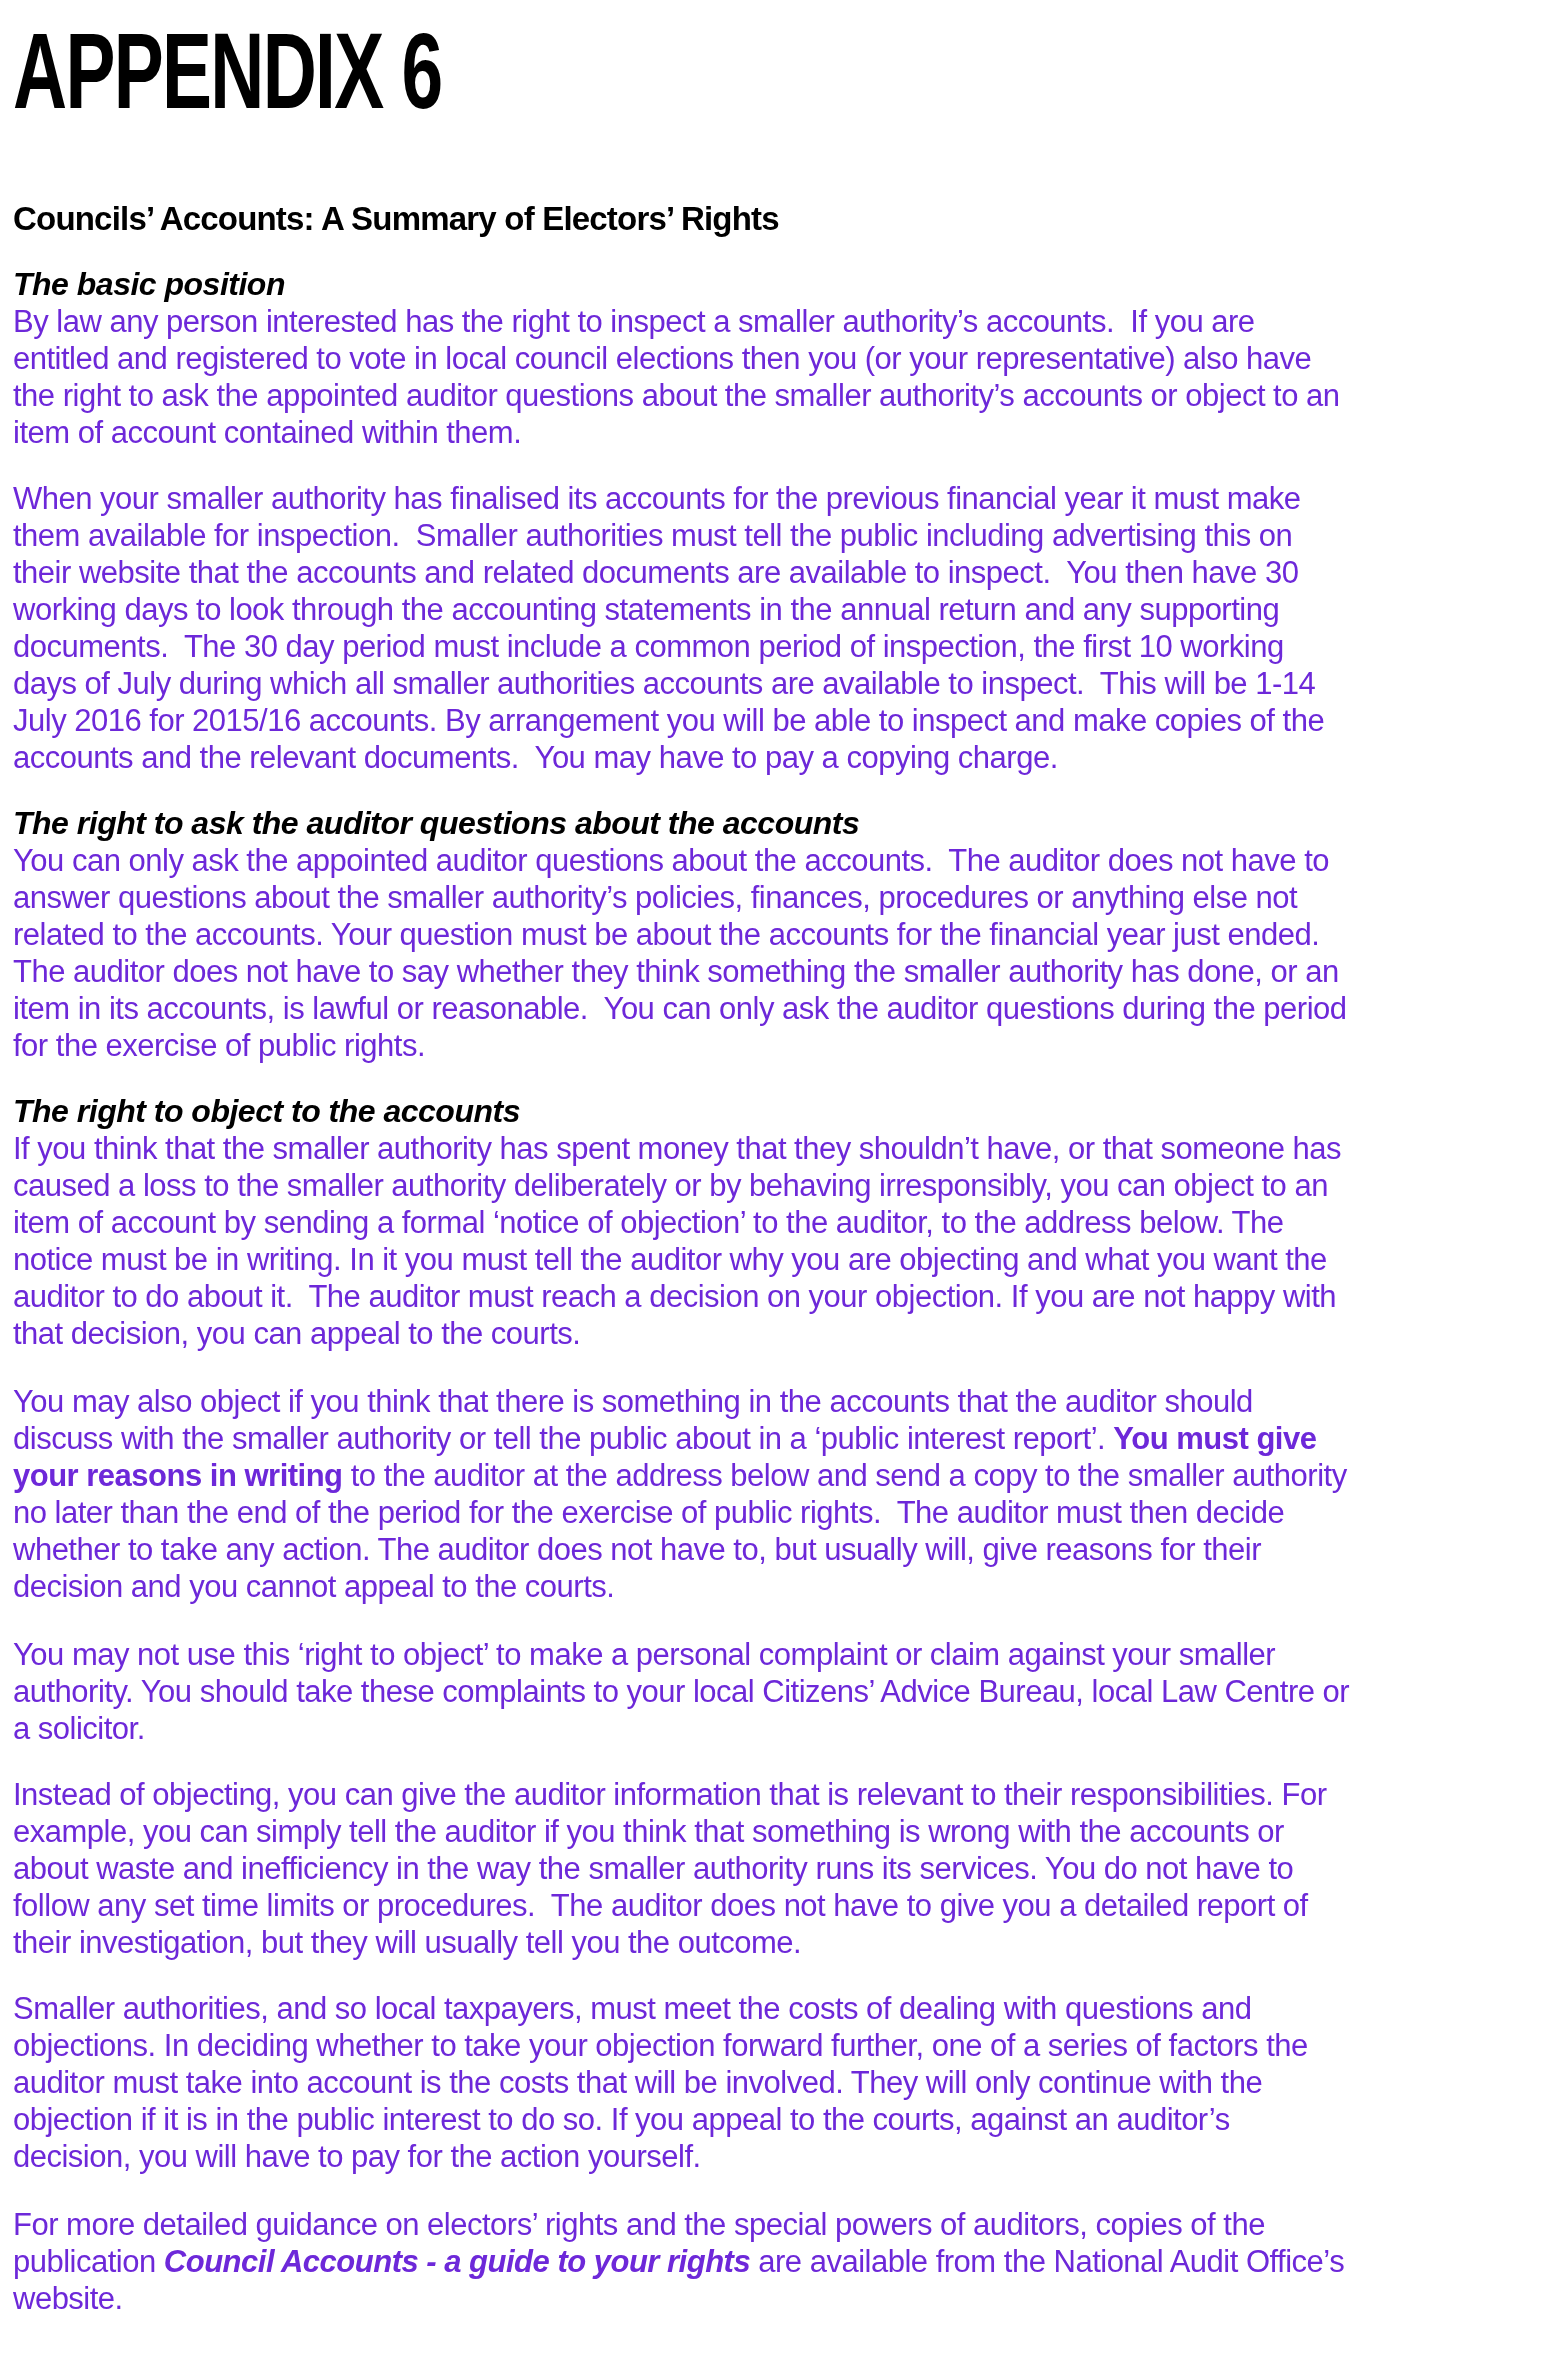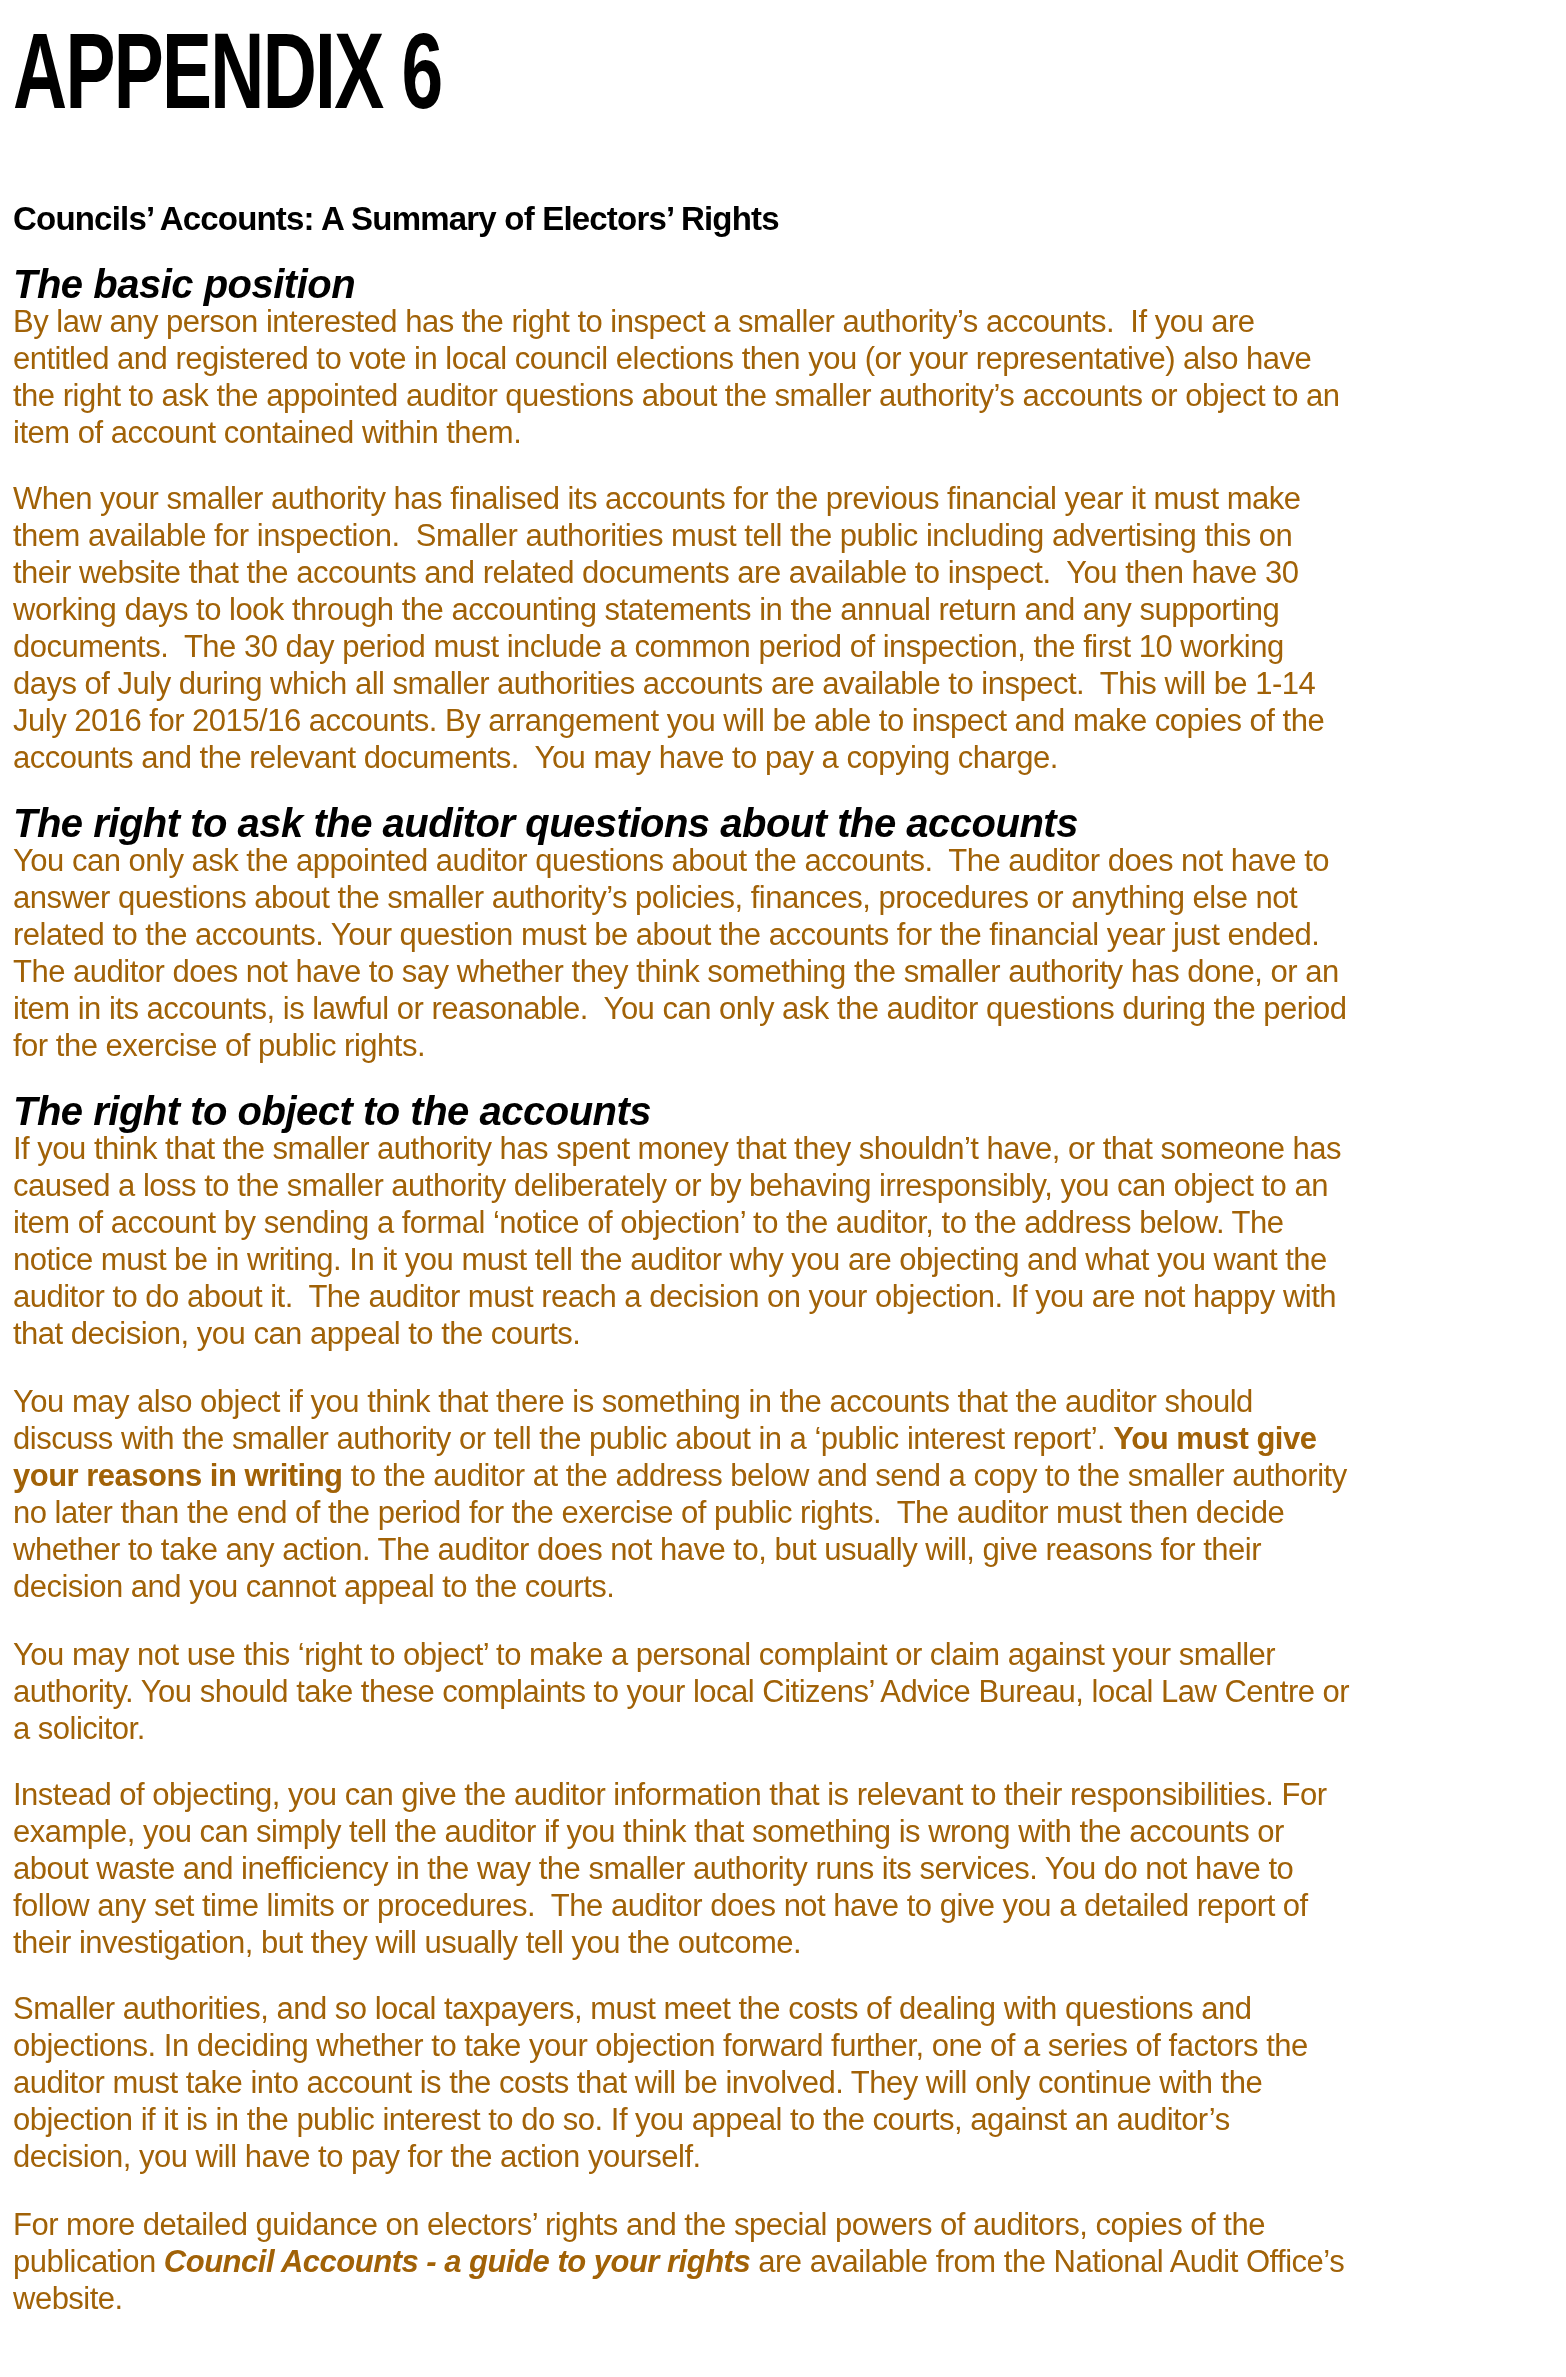--- a/index.html
+++ b/index.html
@@ -28,34 +28,34 @@
   .doc-subtitle {
     margin-top: 75px;
     font-weight: 700;
     font-size: 33px;
     line-height: 37px;
     letter-spacing: -0.8px;
     color: #000000;
   }
   section { margin-top: 29px; }
   .sec-heading {
-    font-size: 40px;
+    font-size: 32px;
     line-height: 37px;
     font-weight: 700;
     font-style: italic;
     letter-spacing: -0.5px;
     color: #000;
   }
   .para {
     font-size: 31px;
     line-height: 37px;
     letter-spacing: -0.5px;
     white-space: pre-wrap;
     text-align: left;
-    color: #a16207;
+    color: #6d28d9;
   }
   .para + .para { margin-top: 31px; }
   .run-bold { font-weight: 700; font-style: normal; }
   .run-bold-italic { font-weight: 700; font-style: italic; }
 </style>
 </head>
 <body>
 
 <div class="page">
 

